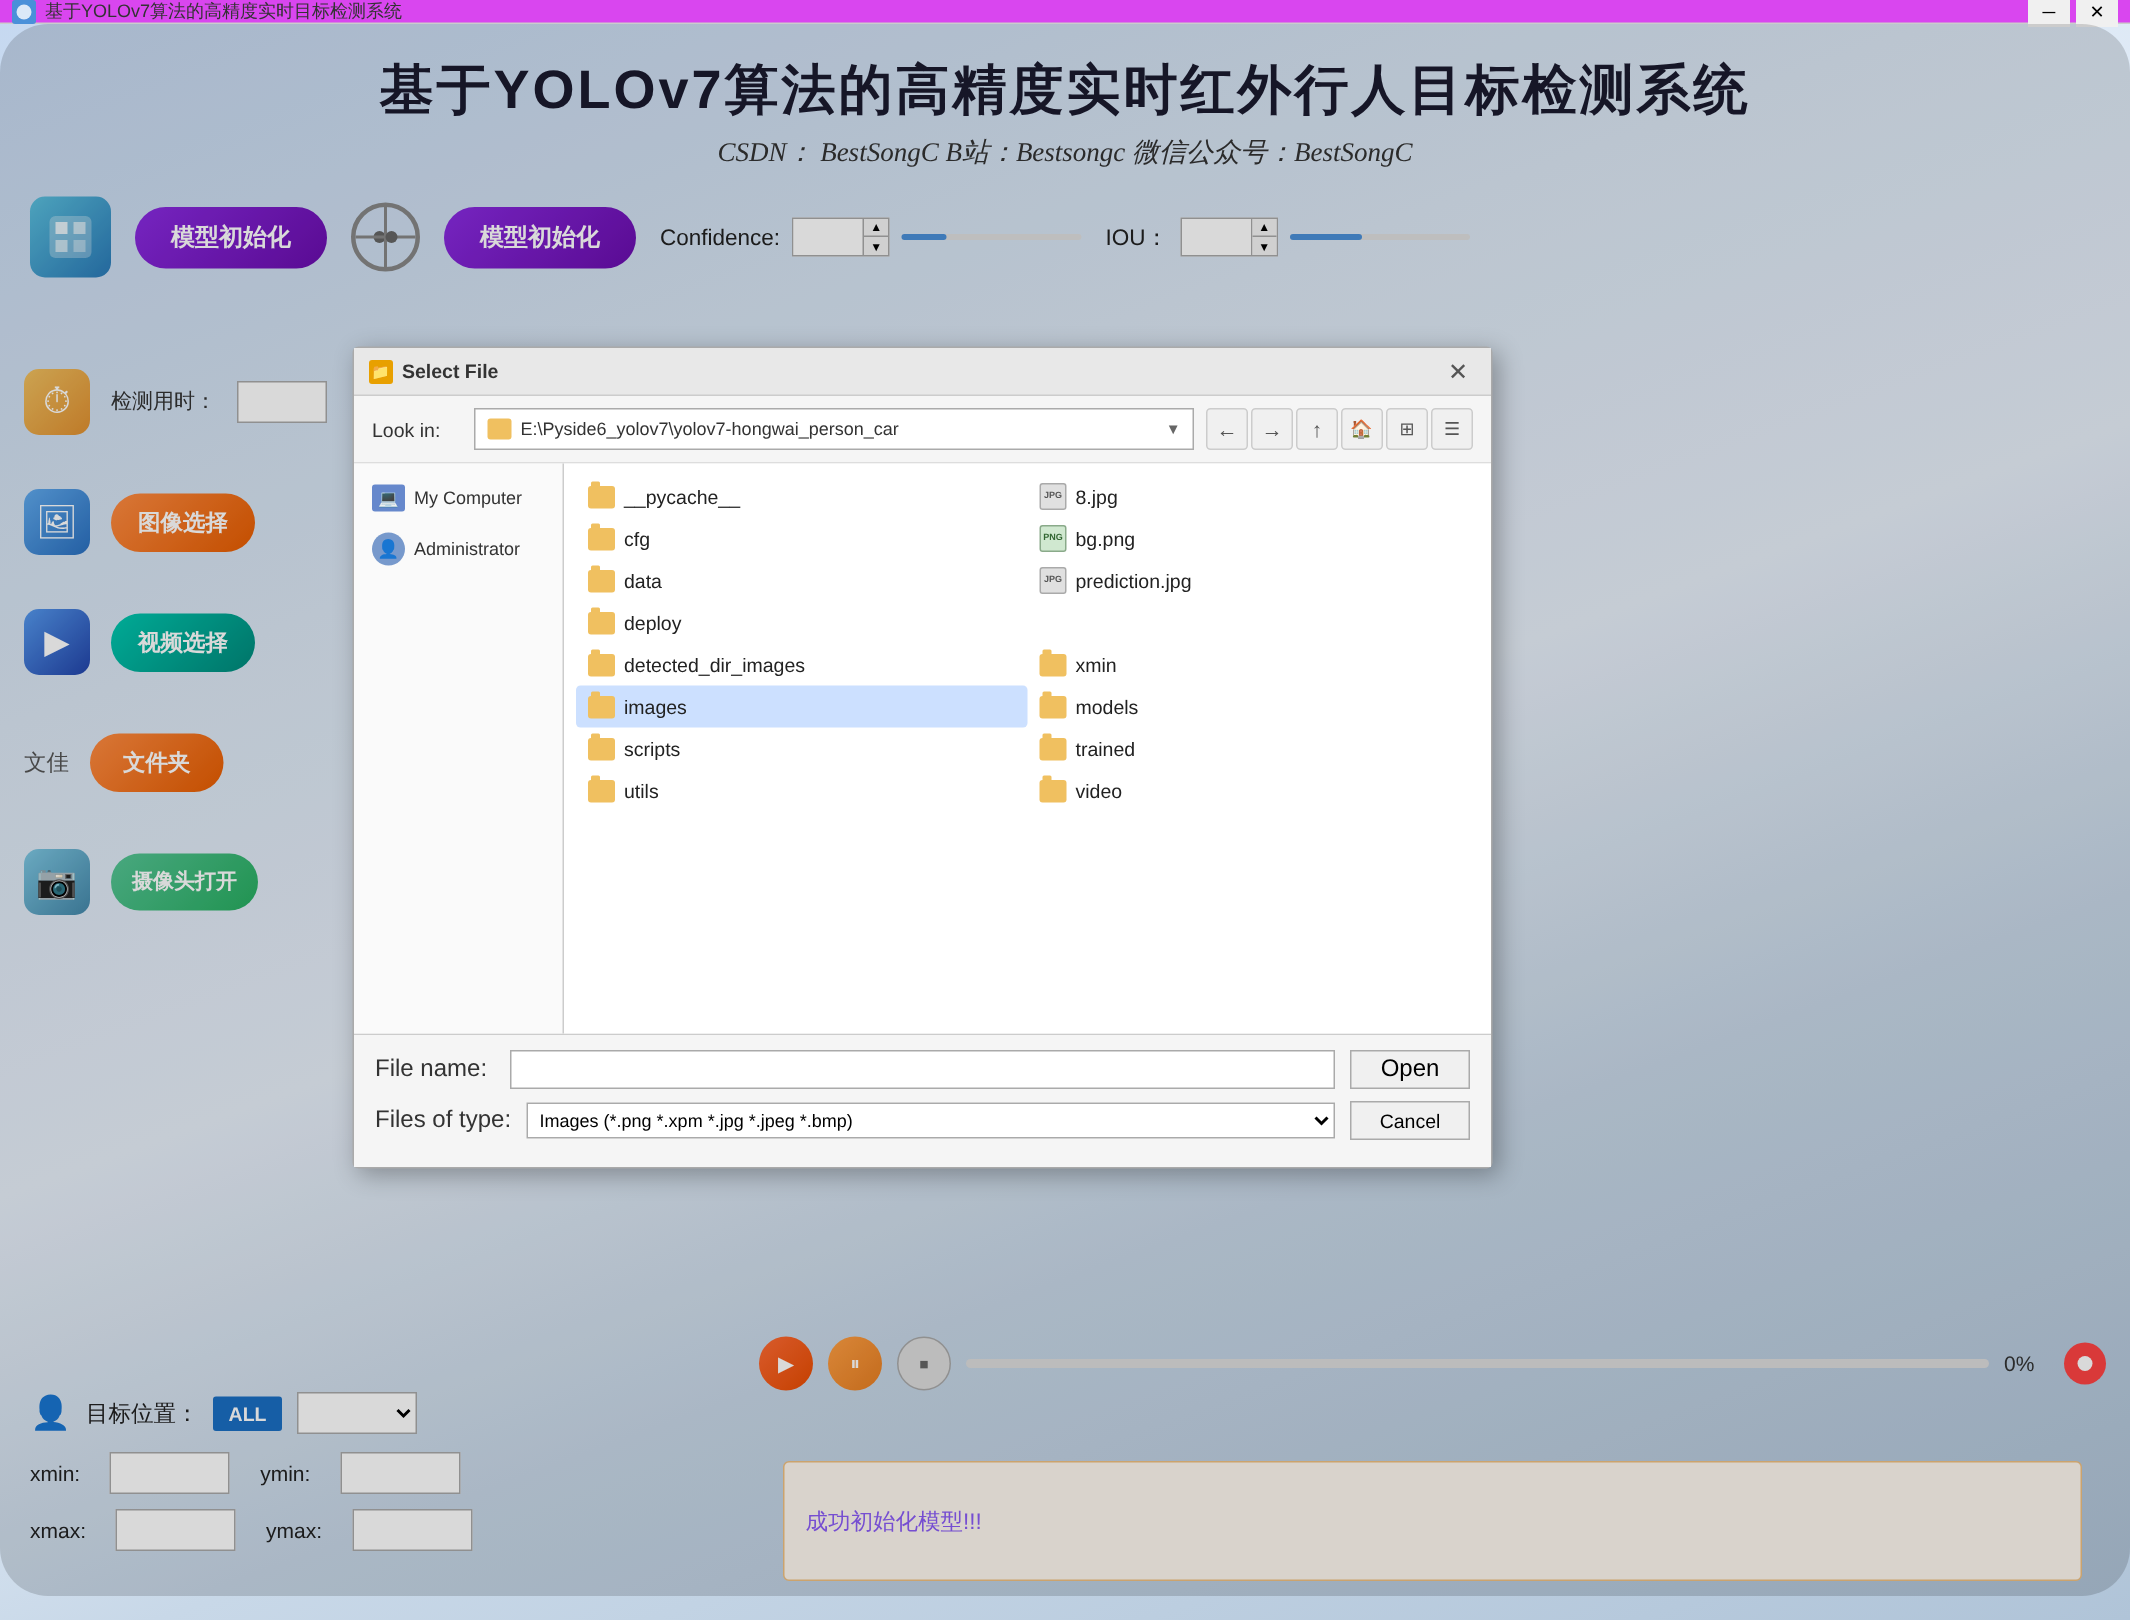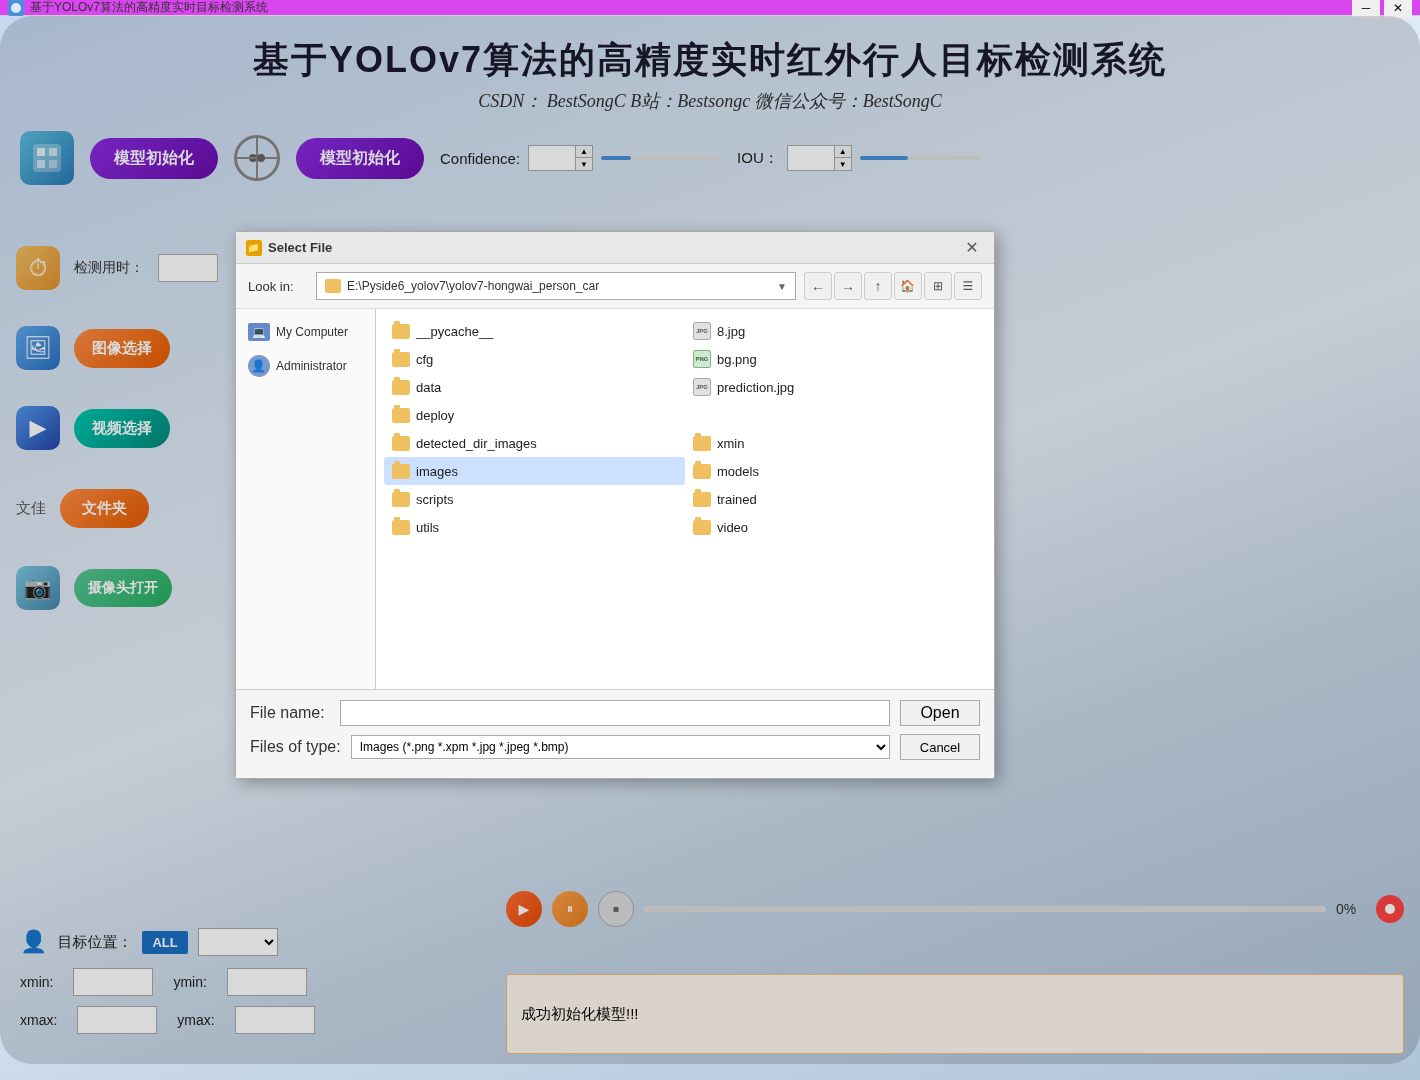--- a/index.html
+++ b/index.html
@@ -381,27 +381,27 @@
       cursor: pointer;
       display: flex; align-items: center; justify-content: center;
     }
     .status-bar {
       position: absolute;
       bottom: 10px; left: 490px;
       right: 0;
       height: 80px;
       background: #fff8f0;
       border: 1px solid #f0c080;
-      margin: 0 16px;
+      margin: 0 32px;
       border-radius: 4px;
       display: flex;
       align-items: center;
       padding: 11px 14px;
       font-size: 15px;
-      color: #000000;
+      color: #8b5cf6;
       z-index: 2;
     }
 
     
     .dialog-overlay {
       position: absolute;
       top: 0; left: 0; right: 0; bottom: 0;
       background: rgba(0,0,0,0.15);
       z-index: 100;
       display: flex;

